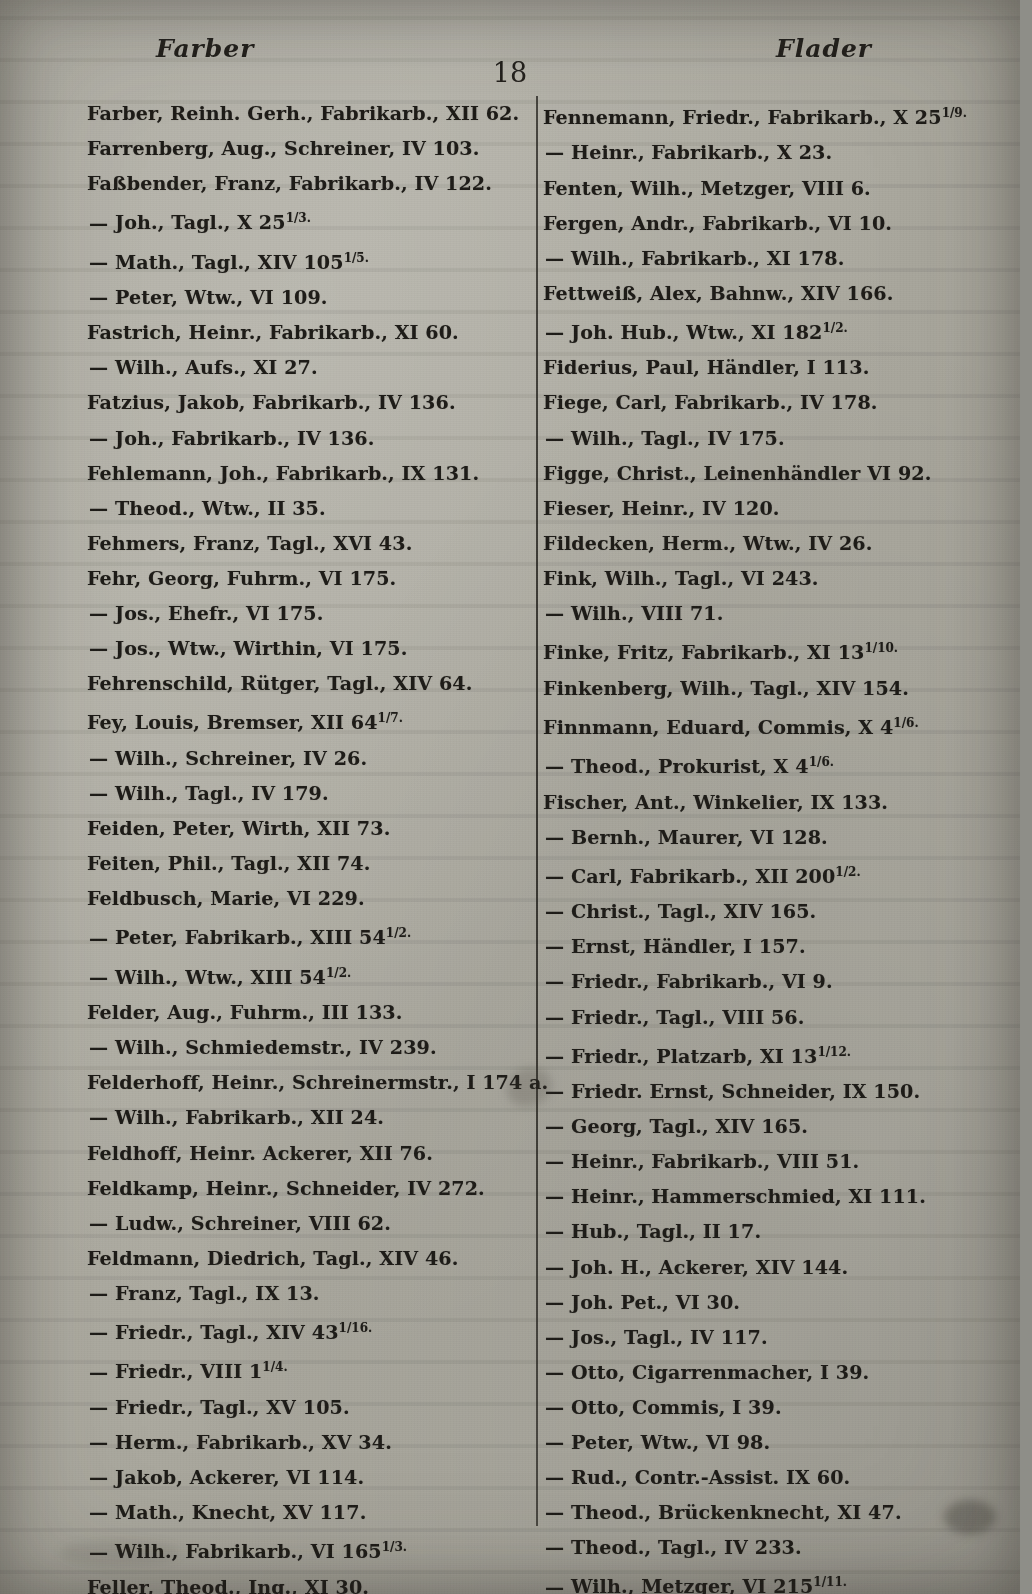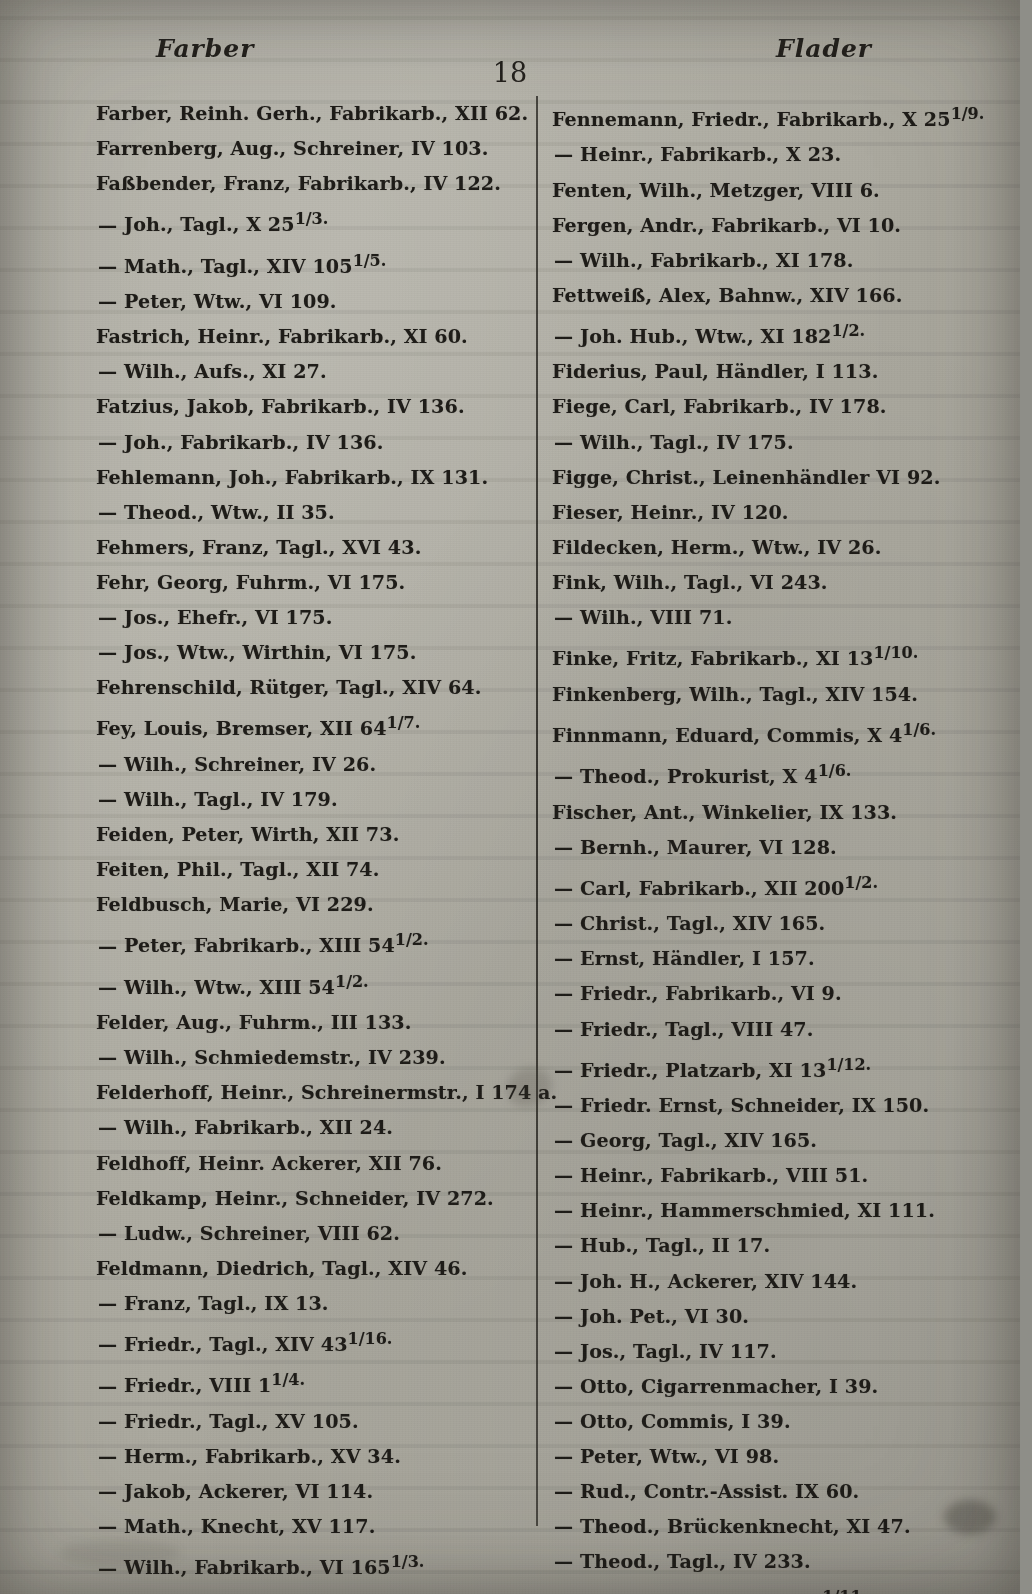--- a/index.html
+++ b/index.html
@@ -88,21 +88,21 @@
     left: 50%;
     transform: translateX(-50%);
     top: 0;
     margin-top: 23px;
   }
 
   
   #columns {
     position: absolute;
     top: 96px;
-    left: 96px;
+    left: 87px;
     width: 868px;
     height: 1440px;
     display: flex;
     justify-content: flex-end;
   }
   .col {
     width: 434px;
     box-sizing: border-box;
   }
   .col.left  { padding-right: 18px; }
@@ -127,21 +127,21 @@
     text-shadow: 0 0 1px rgba(0,0,0,.25);
   }
   .entry .dash {
     display: inline-block;
     width: 26px;
   }
   .entry.cont {
     padding-left: 2px;
   }
   sup, .frac {
-    font-size: 16px;
+    font-size: 12px;
     vertical-align: super;
     letter-spacing: 0;
   }
 
   
   .smudge {
     position: absolute;
     pointer-events: none;
     background: rgba(60,56,48,.20);
     border-radius: 50%;
@@ -230,21 +230,21 @@
         <div class="entry fraktur"><span>Finke, Fritz, Fabrikarb., XI 13</span><sup>1/10.</sup></div>
         <div class="entry fraktur"><span>Finkenberg, Wilh., Tagl., XIV 154.</span></div>
         <div class="entry fraktur"><span>Finnmann, Eduard, Commis, X 4</span><sup>1/6.</sup></div>
         <div class="entry fraktur cont"><span class="dash">—</span><span>Theod., Prokurist, X 4</span><sup>1/6.</sup></div>
         <div class="entry fraktur"><span>Fischer, Ant., Winkelier, IX 133.</span></div>
         <div class="entry fraktur cont"><span class="dash">—</span><span>Bernh., Maurer, VI 128.</span></div>
         <div class="entry fraktur cont"><span class="dash">—</span><span>Carl, Fabrikarb., XII 200</span><sup>1/2.</sup></div>
         <div class="entry fraktur cont"><span class="dash">—</span><span>Christ., Tagl., XIV 165.</span></div>
         <div class="entry fraktur cont"><span class="dash">—</span><span>Ernst, Händler, I 157.</span></div>
         <div class="entry fraktur cont"><span class="dash">—</span><span>Friedr., Fabrikarb., VI 9.</span></div>
-        <div class="entry fraktur cont"><span class="dash">—</span><span>Friedr., Tagl., VIII 47.</span></div>
+        <div class="entry fraktur cont"><span class="dash">—</span><span>Friedr., Tagl., VIII 56.</span></div>
         <div class="entry fraktur cont"><span class="dash">—</span><span>Friedr., Platzarb, XI 13</span><sup>1/12.</sup></div>
         <div class="entry fraktur cont"><span class="dash">—</span><span>Friedr. Ernst, Schneider, IX 150.</span></div>
         <div class="entry fraktur cont"><span class="dash">—</span><span>Georg, Tagl., XIV 165.</span></div>
         <div class="entry fraktur cont"><span class="dash">—</span><span>Heinr., Fabrikarb., VIII 51.</span></div>
         <div class="entry fraktur cont"><span class="dash">—</span><span>Heinr., Hammerschmied, XI 111.</span></div>
         <div class="entry fraktur cont"><span class="dash">—</span><span>Hub., Tagl., II 17.</span></div>
         <div class="entry fraktur cont"><span class="dash">—</span><span>Joh. H., Ackerer, XIV 144.</span></div>
         <div class="entry fraktur cont"><span class="dash">—</span><span>Joh. Pet., VI 30.</span></div>
         <div class="entry fraktur cont"><span class="dash">—</span><span>Jos., Tagl., IV 117.</span></div>
         <div class="entry fraktur cont"><span class="dash">—</span><span>Otto, Cigarrenmacher, I 39.</span></div>

